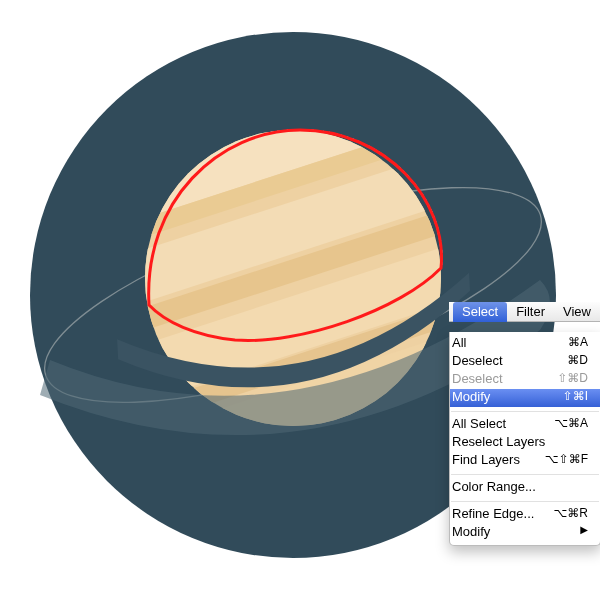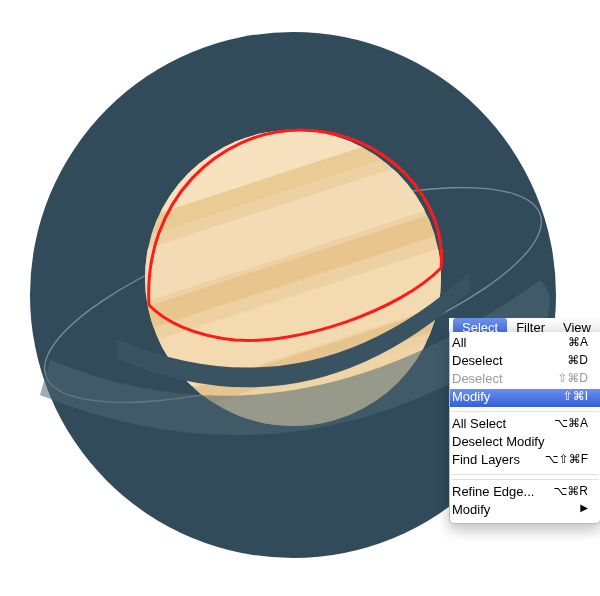--- a/index.html
+++ b/index.html
@@ -1,19 +1,19 @@
 <!DOCTYPE html>
 <html><head>
 <meta charset="utf-8">
 <style>
 html,body{margin:0;padding:0;width:600px;height:596px;background:#fff;font-family:"Lucida Grande","Helvetica Neue",Arial,sans-serif;font-size:13px;color:#000;overflow:hidden}
 .canvas{position:absolute;left:0;top:0;width:600px;height:596px}
 
 
-.menubar{position:absolute;left:449px;top:318px;right:0;height:20px;background:linear-gradient(#fdfdfd,#e8e8e8);border-bottom:1px solid #b3b3b3;display:flex;align-items:center;padding-left:4px;box-sizing:border-box}
+.menubar{position:absolute;left:449px;top:302px;right:0;height:20px;background:linear-gradient(#fdfdfd,#e8e8e8);border-bottom:1px solid #b3b3b3;display:flex;align-items:center;padding-left:4px;box-sizing:border-box}
 .menubar-item{padding:2px 9px;height:20px;display:flex;align-items:center;box-sizing:border-box;white-space:nowrap}
 .menubar-item.active{background:linear-gradient(#6f93e8,#3060d8);color:#fff;border-radius:3px 3px 0 0}
 
 
 .dropdown{position:absolute;left:449px;top:332px;width:150px;background:#fff;border:1px solid #bcbcbc;border-top:none;border-radius:0 0 5px 5px;box-shadow:0 6px 14px rgba(0,0,0,.25);padding:3px 0}
 .menu-row{display:flex;align-items:flex-start;height:18px;padding:0 12px 0 2px;white-space:nowrap}
 .menu-row .label{flex:1}
 .menu-row .shortcut{font-family:"Lucida Grande",Arial,sans-serif;letter-spacing:0;color:#000;font-size:12px}
 .menu-row.disabled{color:#9a9a9a}
 .menu-row.disabled .shortcut{color:#9a9a9a}
@@ -115,30 +115,34 @@
     <span class="shortcut">⇧⌘I</span>
   </div>
 
   <div class="menu-sep"></div>
 
   <div class="menu-row">
     <span class="label">All Select</span>
     <span class="shortcut">⌥⌘A</span>
   </div>
   <div class="menu-row">
-    <span class="label">Deselect Modify</span>
+    <span class="label">Reselect Layers</span>
     <span class="shortcut"></span>
   </div>
   <div class="menu-row">
     <span class="label">Find Layers</span>
     <span class="shortcut">⌥⇧⌘F</span>
   </div>
 
   <div class="menu-sep"></div>
 
+  <div class="menu-row">
+    <span class="label">Color Range...</span>
+    <span class="shortcut"></span>
+  </div>
 
   <div class="menu-sep"></div>
 
   <div class="menu-row">
     <span class="label">Refine Edge...</span>
     <span class="shortcut">⌥⌘R</span>
   </div>
   <div class="menu-row">
     <span class="label">Modify</span>
     <span class="submenu-arrow">▶</span>

